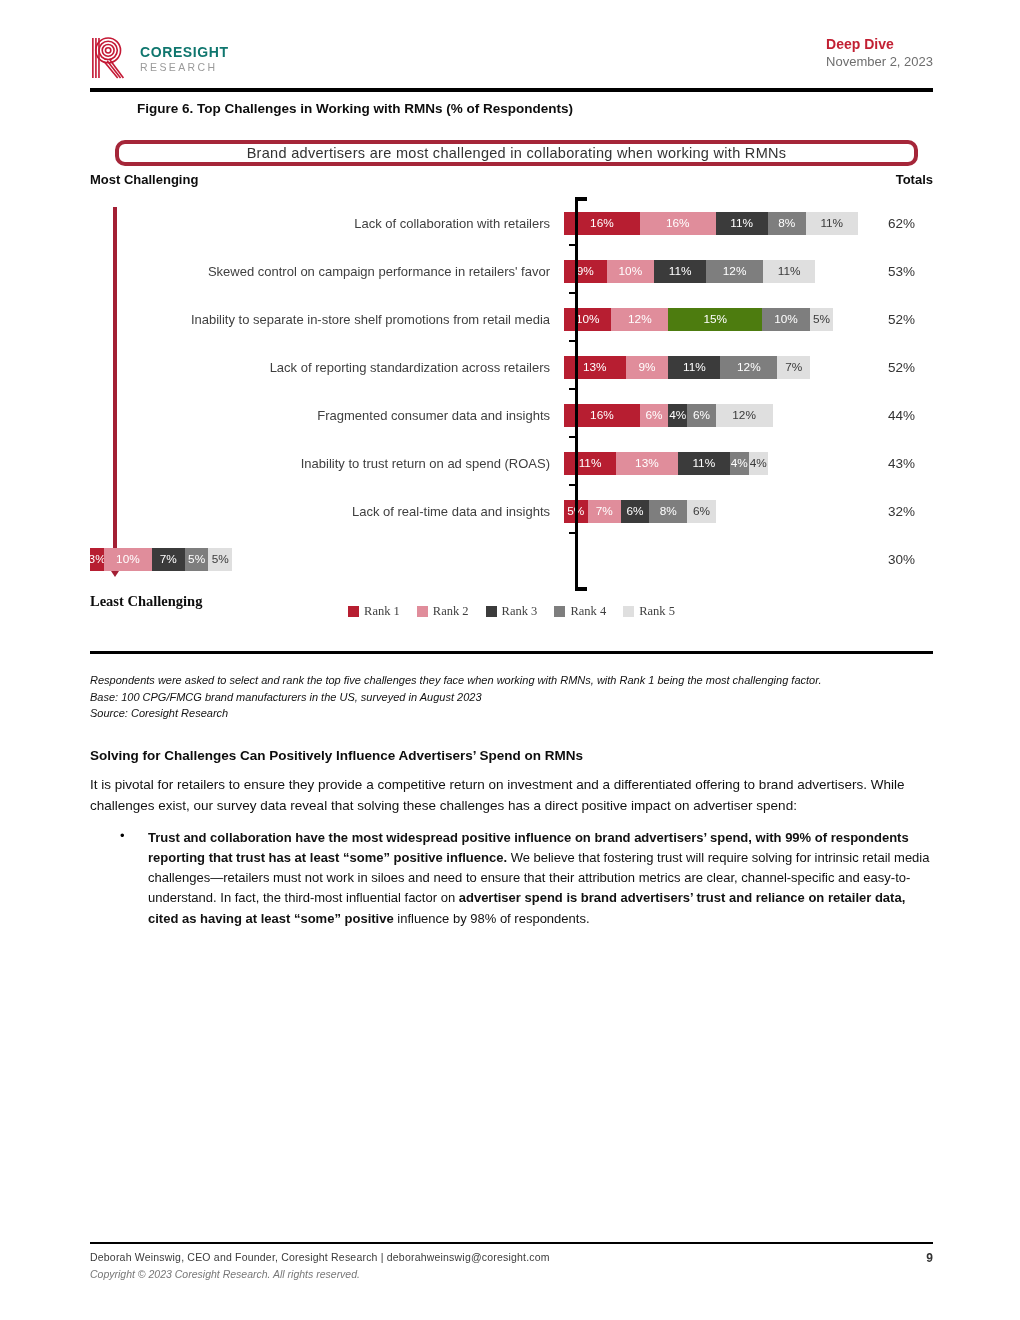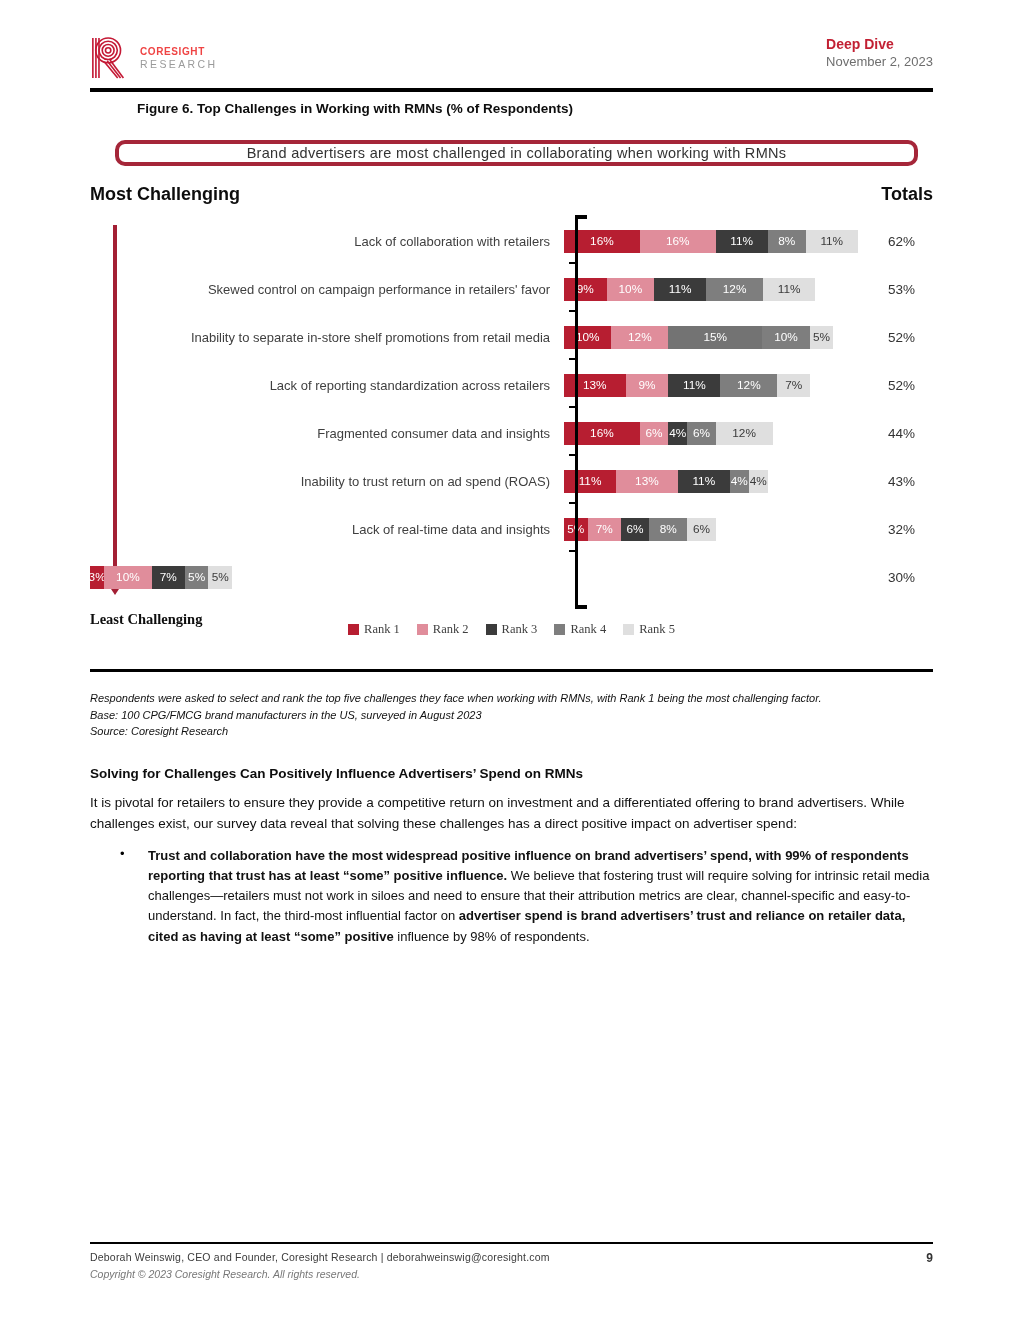--- a/index.html
+++ b/index.html
@@ -7,34 +7,34 @@
   .page {
     width:1020px; height:1320px; background:#fff;
     padding:36px 87px 0 90px;
     font-family:"Liberation Sans", sans-serif;
     display:flex; flex-direction:column; position:relative;
     color:#111;
   }
   
   .header { display:flex; justify-content:space-between; align-items:flex-start; height:46px; }
   .logo-wrap { display:flex; align-items:center; gap:8px; }
-  .logo-text .l1 { font-size:10px; font-weight:bold; color:#ef4444; letter-spacing:.6px; }
+  .logo-text .l1 { font-size:14px; font-weight:bold; color:#0f766e; letter-spacing:.6px; }
   .logo-text .l2 { font-size:10.5px; color:#9a9a9a; letter-spacing:2.4px; margin-top:1px; }
   .header-meta { text-align:left; }
   .doc-type { font-size:14px; font-weight:bold; color:#C22033; }
   .doc-date { font-size:13px; color:#6e6e6e; margin-top:2px; }
   .rule-thick { height:4px; background:#000; margin-top:6px; }
   .figure-title { margin-top:9px; font-size:13.5px; font-weight:bold; color:#0d0d0d;margin-left:47px; }
   
   .callout {
     margin:24px 15px 0 25px; border:4px solid #A52639; border-radius:10px;
     padding:1px 12px; text-align:center; font-size:14.5px; color:#333; letter-spacing:.3px;
   }
   
-  .chart-head { margin-top:18px; display:flex; justify-content:space-between; font-size:18px; font-weight:bold; color:#0d0d0d; }
+  .chart-head { margin-top:6px; display:flex; justify-content:space-between; font-size:13px; font-weight:bold; color:#0d0d0d; }
   .chart-body { position:relative; margin-top:12px; }
   .down-arrow { position:absolute; left:23px; top:8px; width:4px; height:358px; background:#A31F34; }
   .down-arrow::after { content:""; position:absolute; left:-6.5px; top:100%; width:0; height:0;
     border:8.5px solid transparent; border-top:12px solid #A31F34; border-bottom:none; }
   .rows { position:relative; }
   .row { display:flex; align-items:center; height:48px; position:relative; }
   .row-label { width:474px; padding-right:14px; text-align:right; font-size:13px; color:#3f3f3f; }
   .row-bar { display:flex; height:23px; }
   .seg { display:flex; align-items:center; justify-content:center; font-size:11.8px; white-space:nowrap; overflow:visible; }
   .row-total { position:absolute; left:798px; font-size:13.5px; color:#333; }
@@ -130,21 +130,21 @@
             <div class="seg" style="width: 56.88px; background: rgb(126, 126, 126); color: rgb(255, 255, 255);">12%</div>
             <div class="seg" style="width: 52.14px; background: rgb(223, 223, 223); color: rgb(59, 59, 59);">11%</div>
           </div>
           <div class="row-total">53%</div>
         </div>
         <div class="row">
           <div class="row-label">Inability to separate in-store shelf promotions from retail media</div>
           <div class="row-bar">
             <div class="seg" style="width: 47.4px; background: rgb(183, 30, 49); color: rgb(255, 255, 255);">10%</div>
             <div class="seg" style="width: 56.88px; background: rgb(224, 141, 155); color: rgb(255, 255, 255);">12%</div>
-            <div class="seg" style="width: 94px; background: #737373; color: rgb(255, 255, 255);">15%</div>
+            <div class="seg" style="width: 94px; background: #4d7c0f; color: rgb(255, 255, 255);">15%</div>
             <div class="seg" style="width: 47.4px; background: rgb(126, 126, 126); color: rgb(255, 255, 255);">10%</div>
             <div class="seg" style="width: 23.7px; background: rgb(223, 223, 223); color: rgb(59, 59, 59);">5%</div>
           </div>
           <div class="row-total">52%</div>
         </div>
         <div class="row">
           <div class="row-label">Lack of reporting standardization across retailers</div>
           <div class="row-bar">
             <div class="seg" style="width: 61.62px; background: rgb(183, 30, 49); color: rgb(255, 255, 255);">13%</div>
             <div class="seg" style="width: 42.66px; background: rgb(224, 141, 155); color: rgb(255, 255, 255);">9%</div>

